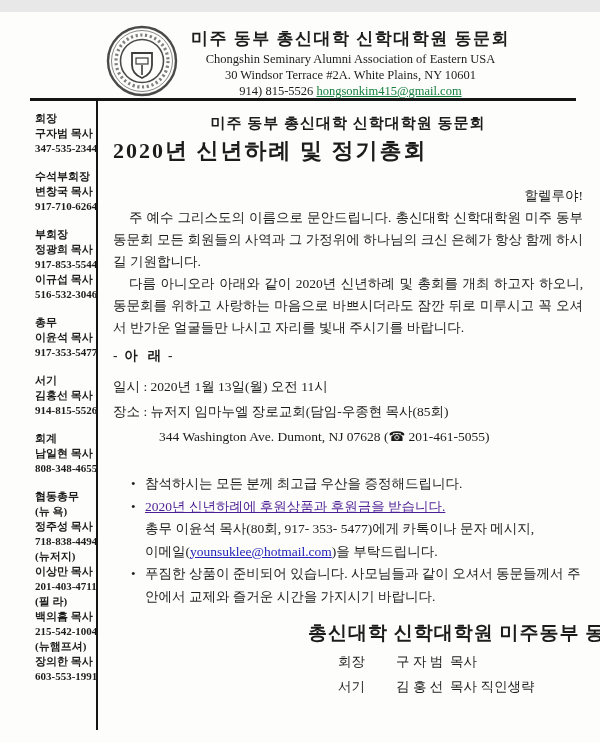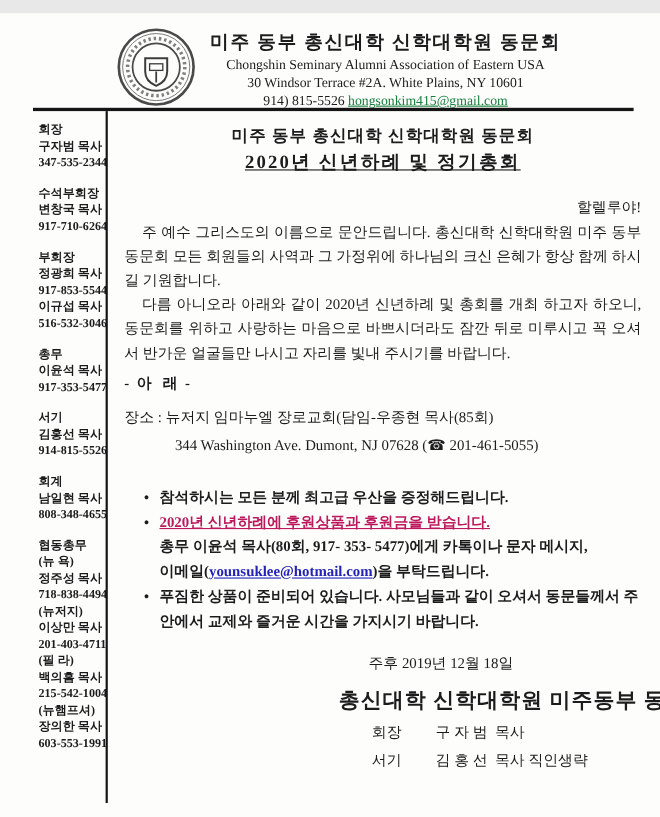--- a/index.html
+++ b/index.html
@@ -23,30 +23,30 @@
   .vrule { position:absolute; top:89px; left:96px; width:2px; height:629px; background:#151515; }
 
   
   .sidebar { position:absolute; left:35px; top:99px; width:62px;
              font-size:11px; font-weight:bold; line-height:15px; white-space:nowrap; }
   .side-group { margin-bottom:13px; }
 
   
   .main { position:absolute; left:113px; top:98px; width:470px; font-size:13.5px; }
   .t1 { text-align:center; font-weight:bold; font-size:15px; margin-top:4px; letter-spacing:1px; }
-  .t2 { text-align:center; font-weight:bold; font-size:17px; margin-top:3px; letter-spacing:2px;text-decoration:underline; }
+  .t2 { font-weight:bold; font-size:22px; margin-top:3px; letter-spacing:2px; }
   .greet { margin:19px 0 0; text-indent:16px; line-height:22px;text-align:right; }
   .para  { margin:0; text-indent:16px; line-height:22px; text-align:justify; word-break:break-all; }
   .below { text-align:left; white-space:pre; margin:6px 0 7px; line-height:22px; font-weight:bold; }
   .info  { line-height:25px; }
   .addr2 { padding-left:46px; }
-  .bullets { margin:24px 0 0; padding:0 0 0 18px; line-height:22.5px; list-style:none;font-weight:bold; }
+  .bullets { margin:24px 0 0; padding:0 0 0 18px; line-height:22.5px; list-style:none; }
   .bullets > li { position:relative; padding-left:14px; }
   .bullets > li::before { content:"•"; position:absolute; left:0; top:0; font-size:13px; }
-  .red-line { color:#be185d; text-decoration:underline; }
+  .red-line { color:#4c1d95; text-decoration:underline; }
   a.blue { color:#2222bb; text-decoration:underline; }
   .dated { margin:18px 0 0 222px; }
   .sig { margin-top:12px; margin-left:195px; width:275px; }
   .sig-org { font-size:19px; font-weight:bold; white-space:nowrap; text-align:center; letter-spacing:1px; }
   .sig-row { white-space:pre; margin-top:7px; padding-left:30px; font-size:13.5px; }
   .sig-row .role { display:inline-block; width:58px; }
 </style>
 </head>
 <body>
 
@@ -130,39 +130,39 @@
     <div class="t1">미주 동부 총신대학 신학대학원 동문회</div>
     <div class="t2">2020년 신년하례 및 정기총회</div>
 
     <p class="greet">할렐루야!</p>
     <p class="para">주 예수 그리스도의 이름으로 문안드립니다. 총신대학 신학대학원 미주 동부 동문회 모든 회원들의 사역과 그 가정위에 하나님의 크신 은혜가 항상 함께 하시길 기원합니다.</p>
     <p class="para">다름 아니오라 아래와 같이 2020년 신년하례 및 총회를 개최 하고자 하오니, 동문회를 위하고 사랑하는 마음으로 바쁘시더라도 잠깐 뒤로 미루시고 꼭 오셔서 반가운 얼굴들만 나시고 자리를 빛내 주시기를 바랍니다.</p>
 
     <div class="below">-  아   래  -</div>
 
     <div class="info">
+      <div>일시 : 2020년 1월 13일(월) 오전 11시</div>
       <div>장소 : 뉴저지 임마누엘 장로교회(담임-우종현 목사(85회)</div>
       <div class="addr2">344 Washington Ave. Dumont, NJ 07628 (☎ 201-461-5055)</div>
     </div>
 
     <ul class="bullets">
       <li>
         <span>참석하시는 모든 분께 최고급 우산을 증정해드립니다.</span>
       </li>
       <li>
         <div class="red-line">2020년 신년하례에 후원상품과 후원금을 받습니다.</div>
         <div>총무 이윤석 목사(80회, 917- 353- 5477)에게 카톡이나 문자 메시지,</div>
         <div><span>이메일(</span><a href="#" class="blue">younsuklee@hotmail.com</a><span>)을 부탁드립니다.</span></div>
       </li>
       <li>
         <span>푸짐한 상품이 준비되어 있습니다. 사모님들과 같이 오셔서 동문들께서 주 안에서 교제와 즐거운 시간을 가지시기 바랍니다.</span>
       </li>
     </ul>
 
-    <div class="dated">주후 2019년 12월 18일</div>
 
     <div class="sig">
       <div class="sig-org">총신대학 신학대학원 미주동부 동문회</div>
       <div class="sig-row"><span class="role">회장</span><span>구 자 범  목사</span></div>
       <div class="sig-row"><span class="role">서기</span><span>김 홍 선  목사 직인생략</span></div>
     </div>
   </main>
 
 </div>
 

